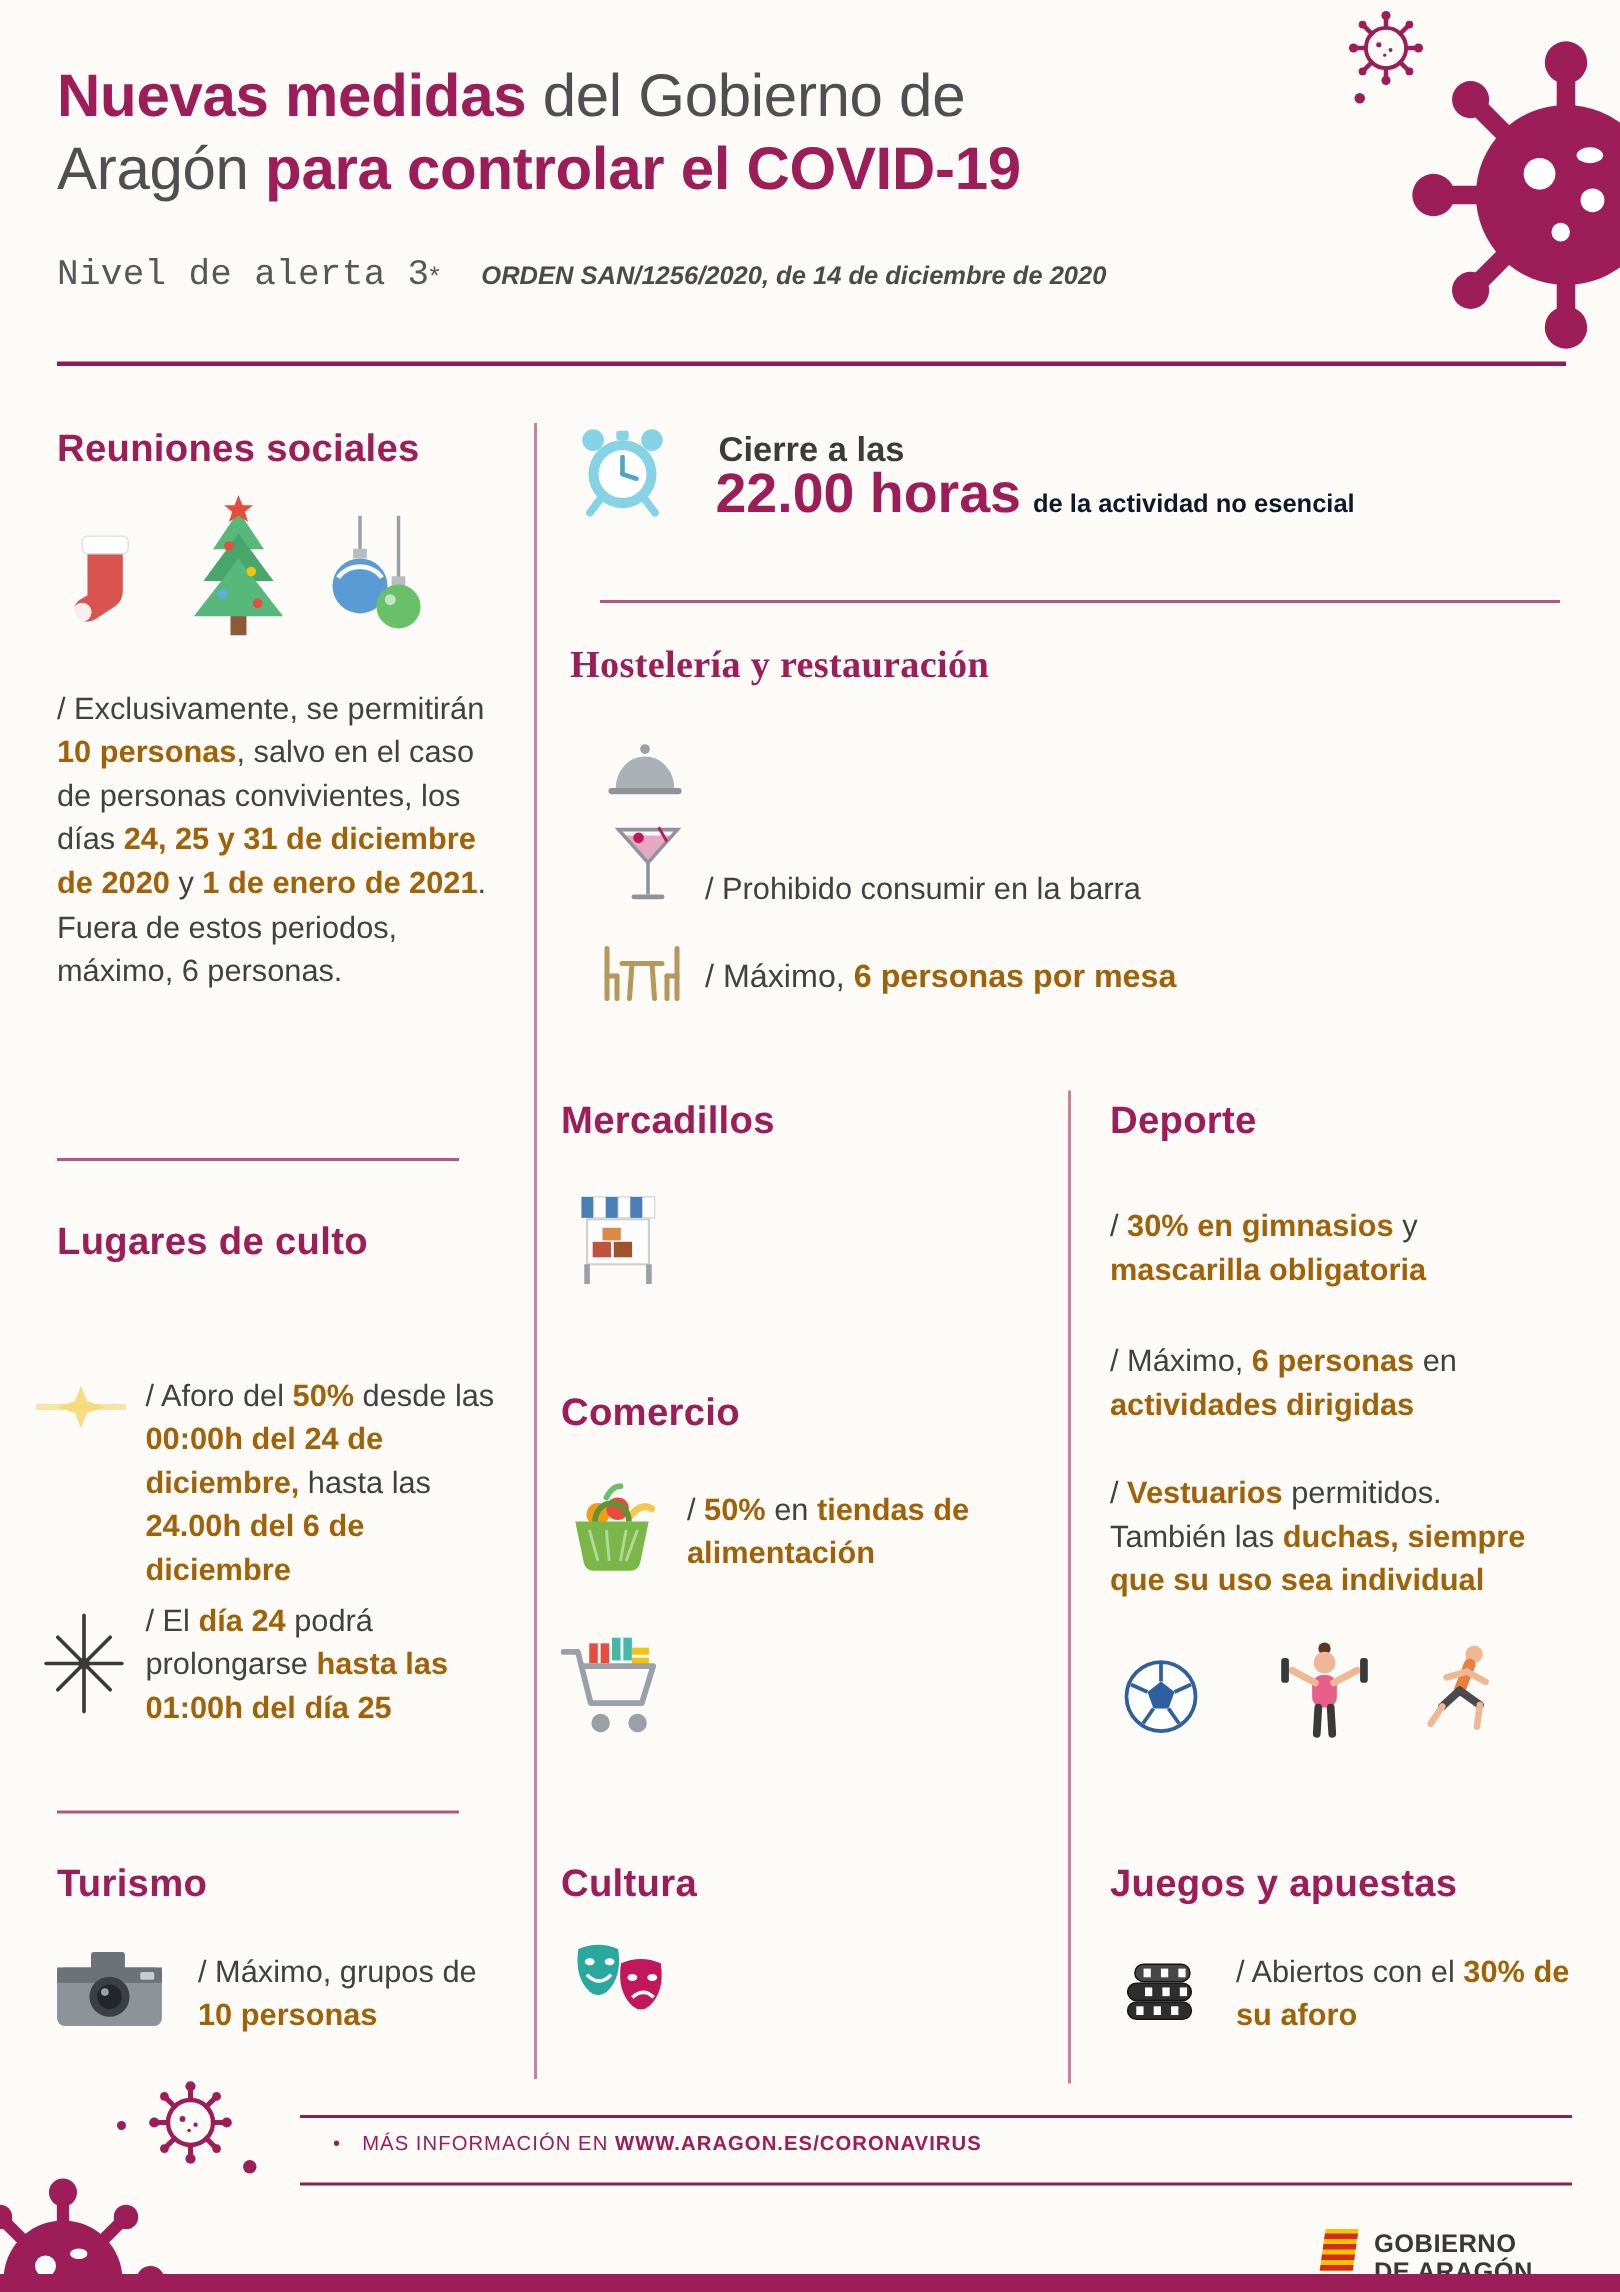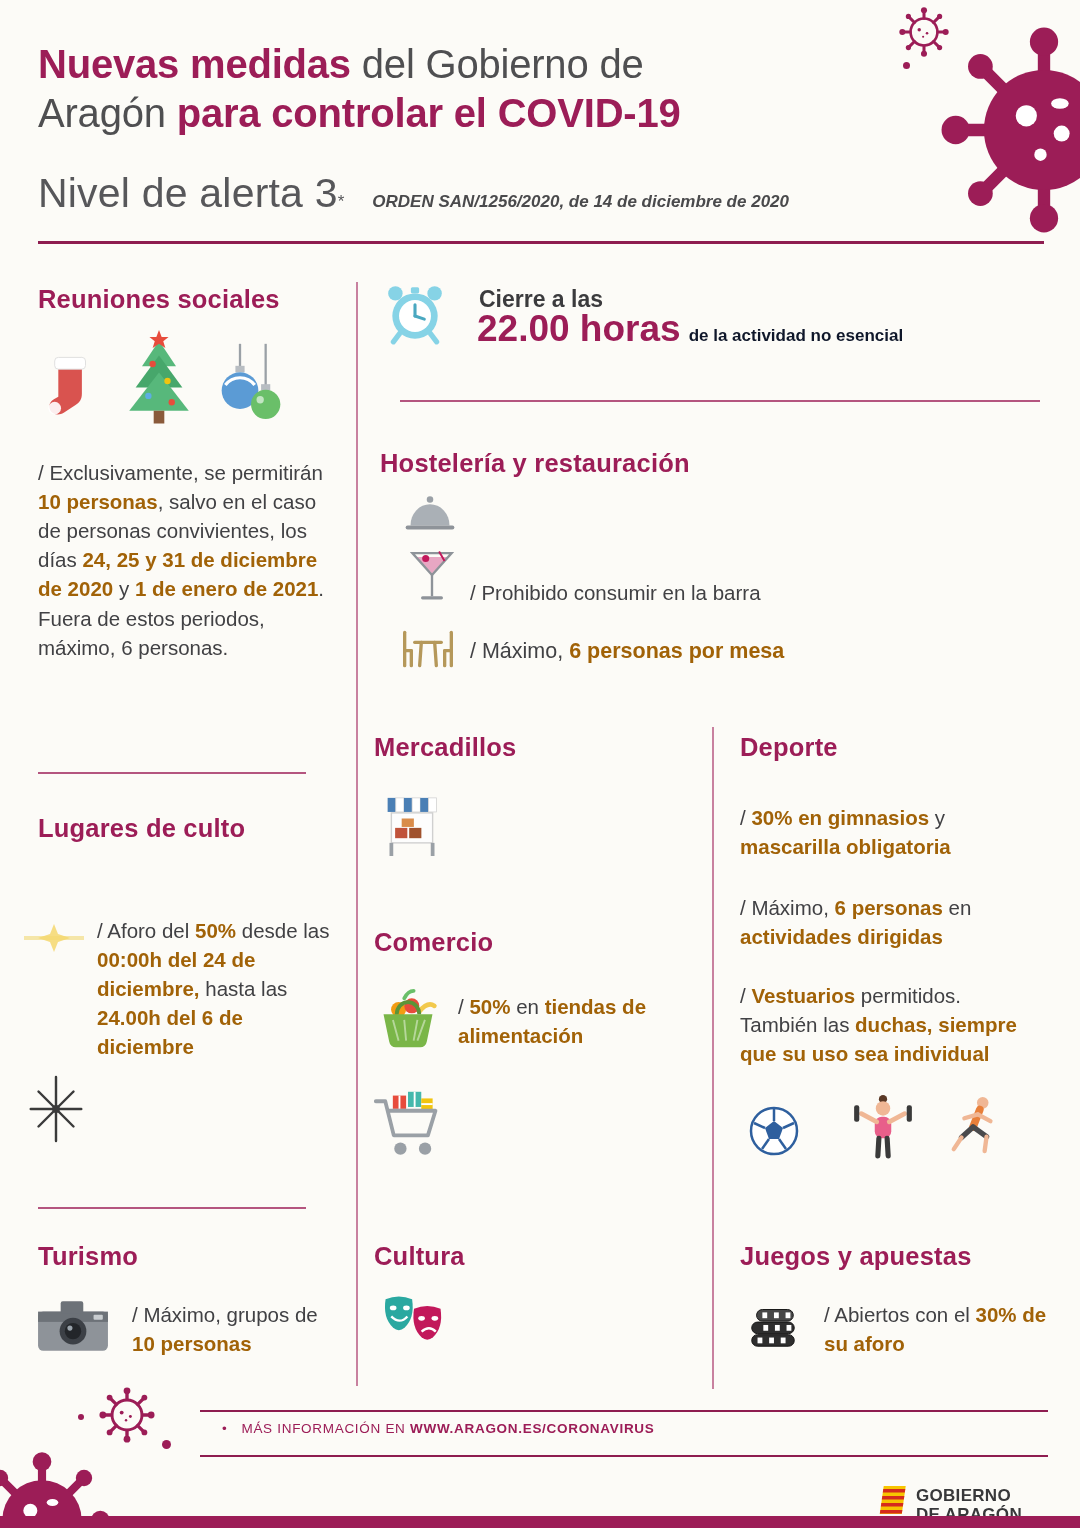--- a/index.html
+++ b/index.html
@@ -11,21 +11,21 @@
     color:#414144;
   }
   .abs { position:absolute; }
   .sb { font-weight:700; color:#a16207; }
   .sa { color:#9c1d57; }
 
   .title { font-size:40px; font-weight:500; color:#4f4f51; line-height:1.22; letter-spacing:-0.2px; }
   .title .sb { font-weight:800; }
 
   .alert-row { display:flex; align-items:baseline; }
-  .alert { font-size:41px; font-weight:400; color:#57575a; letter-spacing:0.2px; }
+  .alert { font-size:24px; font-weight:400; color:#57575a; letter-spacing:0.2px;font-family:Liberation Mono, monospace; }
   .alert-sup { font-size:17px; color:#57575a; vertical-align:super; margin-right:28px; }
   .order { font-size:17px; font-style:italic; font-weight:700; color:#4a4a4c; }
 
   .hrule { height:3px; background:#8e1d50; }
   .srule { height:2px; background:rgba(156,29,87,0.75); }
   .vline { width:2px; background:rgba(156,29,87,0.55); }
 
   .h { font-size:25.5px; font-weight:800; color:#9c1d57; letter-spacing:0.2px; }
   .t { font-size:20.5px; line-height:1.42; color:#414144; }
   .t .sb { font-weight:700; }
@@ -178,20 +178,21 @@
     <svg viewBox="0 0 70 70">
       <g stroke="#3a3a3a" stroke-width="2.5" stroke-linecap="round">
         <line x1="35" y1="2" x2="35" y2="68"></line>
         <line x1="9" y1="35" x2="61" y2="35"></line>
         <line x1="17" y1="17" x2="53" y2="53"></line>
         <line x1="53" y1="17" x2="17" y2="53"></line>
       </g>
       <circle cx="35" cy="35" r="4" fill="#3a3a3a"></circle>
     </svg>
   </div>
+  <p class="abs t" style="left:97px; top:1066px; width:242px;"><span>/ El </span><span class="sb">día 24</span><span> podrá prolongarse </span><span class="sb">hasta las 01:00h del día 25</span></p>
 
   <div class="abs srule" style="left:38px; top:1207px; width:268px;"></div>
 
   <h2 class="abs h" style="left:38px; top:1242px;">Turismo</h2>
 
   <div class="abs" style="left:36px; top:1297px; width:74px; height:58px;">
     <svg viewBox="0 0 72 56">
       <rect x="2" y="14" width="68" height="38" rx="5" fill="#8e9399"></rect>
       <rect x="2" y="14" width="68" height="10" fill="#6d7278"></rect>
       <rect x="24" y="4" width="22" height="12" rx="2" fill="#6d7278"></rect>
@@ -218,21 +219,21 @@
       <rect x="28" y="6" width="8" height="6" rx="1.5" fill="#86d3e6"></rect>
     </svg>
   </div>
   <div class="abs closure-line1" style="left:479px; top:286px;">Cierre a las</div>
   <div class="abs" style="left:477px; top:308px; width:570px;">
     <span class="closure-time">22.00 horas</span><span class="closure-suffix">de la actividad no esencial</span>
   </div>
 
   <div class="abs srule" style="left:400px; top:400px; width:640px;"></div>
 
-  <h2 class="abs h" style="left:380px; top:449px;">Hostelería y restauración</h2>
+  <h2 class="abs h" style="left:380px; top:428px;font-family:Liberation Serif, serif;">Hostelería y restauración</h2>
 
   <div class="abs" style="left:404px; top:492px; width:52px; height:44px;">
     <svg viewBox="0 0 64 52">
       <circle cx="32" cy="8" r="4" fill="#9aa0a6"></circle>
       <path d="M8 40 a24 26 0 0 1 48 0 z" fill="#aab0b6"></path>
       <rect x="2" y="40" width="60" height="5" rx="2.5" fill="#8e9399"></rect>
     </svg>
   </div>
 
   <div class="abs" style="left:410px; top:546px; width:44px; height:66px;">

